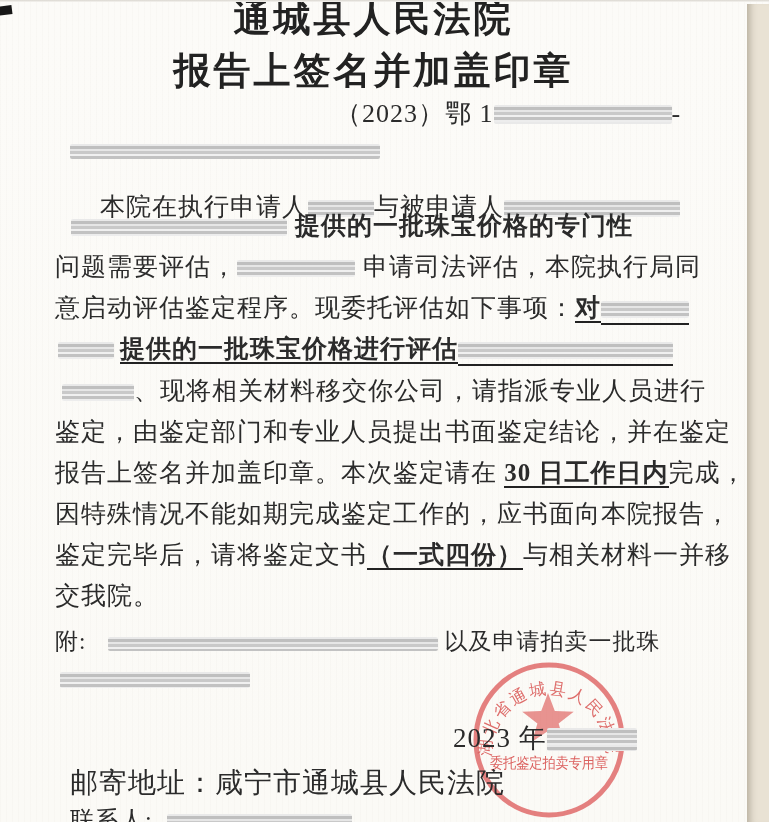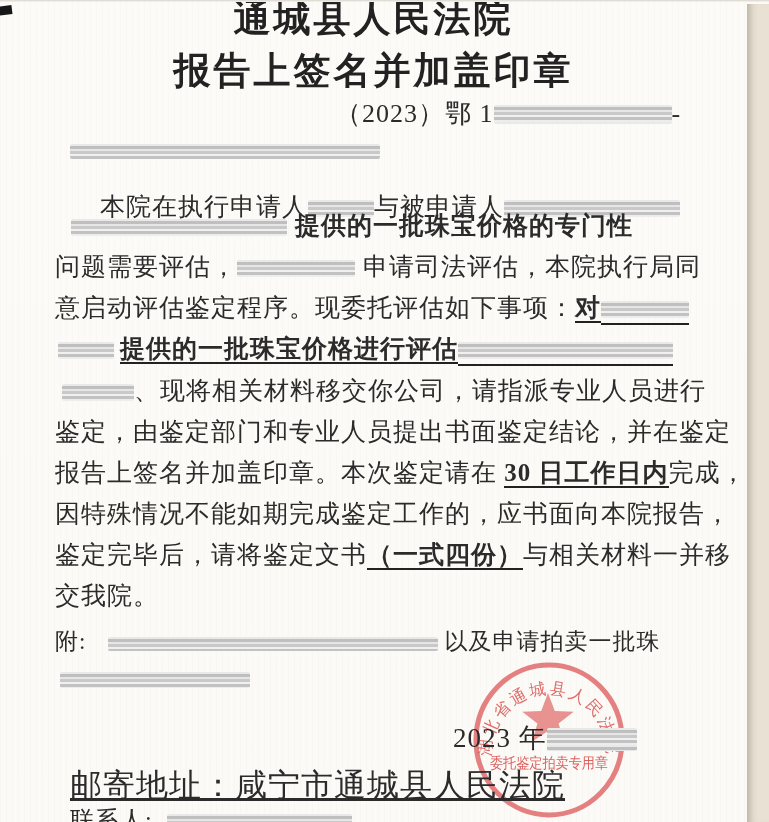--- a/index.html
+++ b/index.html
@@ -102,19 +102,19 @@
     <span>附:</span><span class="redact" style="width:330px;height:14px;margin-left:22px;margin-right:6px;"></span><span>以及申请拍卖一批珠</span>
   </div>
   <div class="line" style="top:663px;left:60px;">
     <span class="redact" style="width:190px;height:16px;margin-right:6px;"></span>
   </div>
 
   <div class="line" style="top:702px;left:453px;font-size:27px;margin-top:20px;">
     <span>2023 年</span><span class="redact" style="width:90px;height:23px;vertical-align:-4px;"></span>
   </div>
 
-  <div class="line" style="top:766px;left:70px;font-size:32px;text-decoration:underline;">
+  <div class="line" style="top:766px;left:70px;font-size:28px;">
     <span>邮寄地址：咸宁市通城县人民法院</span>
   </div>
   <div class="line" style="top:806px;left:70px;font-size:24px;">
     <span>联系人:</span><span class="redact" style="width:185px;height:16px;margin-left:14px;"></span>
   </div>
 </div>
 
 </body></html>

